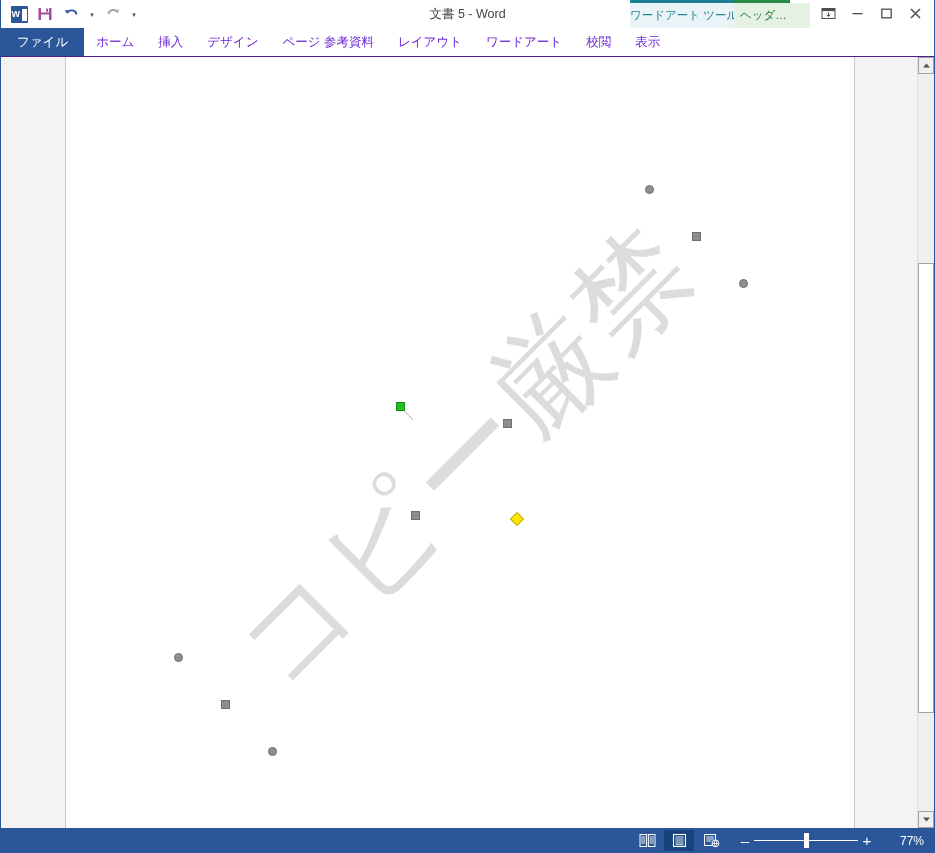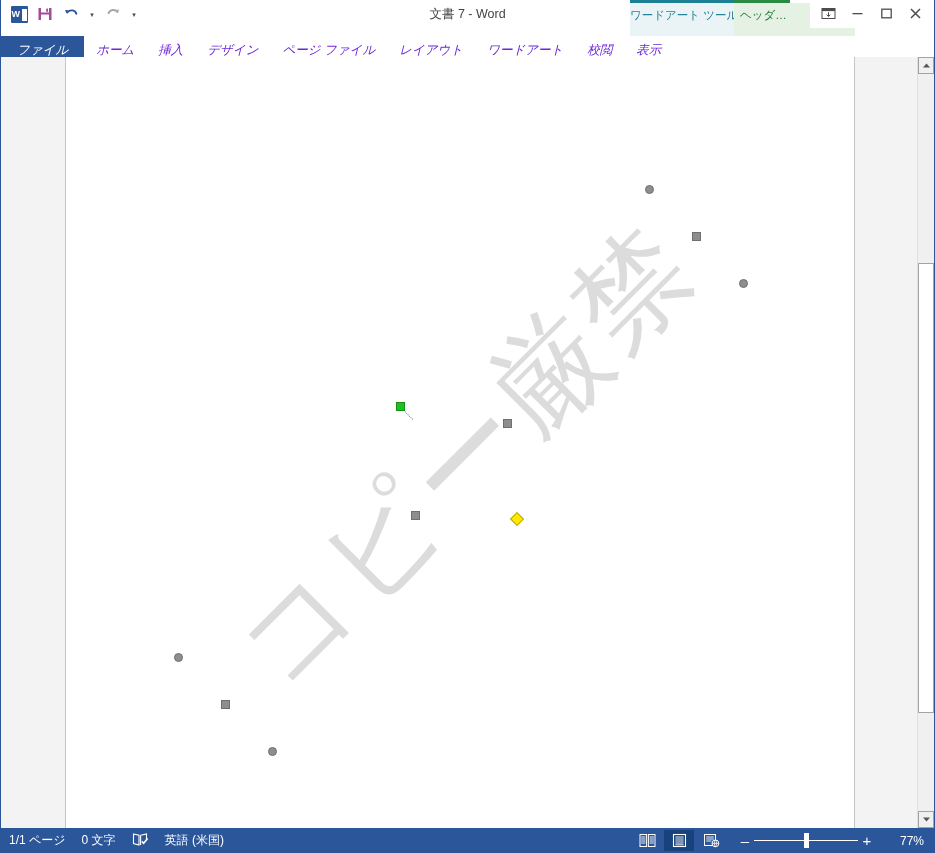--- a/index.html
+++ b/index.html
@@ -139,25 +139,24 @@
   
   #ctxHeader .ctx-title-wrap {
     width: 76px;
     overflow: hidden;
   }
   #ctxHeader .ctx-bar { width: 56px; }
 
   
   .ribbon {
     position: absolute;
-    left: 0; top: 36px;
+    left: 0; top: 28px;
     width: 933px; height: 28px;
     background: #ffffff;
     border-bottom: 3px solid #4c1d95;
-    font-style: italic;
   }
   .tabstrip {
     position: absolute;
     left: 0; top: 0;
     display: flex;
     height: 28px;
     align-items: stretch;
   }
   .tab {
     height: 28px;
@@ -364,21 +363,21 @@
   }
   .status-item { white-space: nowrap; }
 </style>
 </head>
 <body>
 
 <div id="app">
 
   <div class="titlebar">
 
-    <div class="doc-title">文書 7 - Word</div>
+    <div class="doc-title">文書 5 - Word</div>
 
     <div class="qat">
       <div class="qat-btn">
         <div class="wordlogo"></div>
       </div>
       <div class="qat-btn">
         <svg width="16" height="16" viewBox="0 0 16 16" aria-hidden="true">
           <rect x="1.5" y="2" width="13" height="12" fill="#a14b9a"></rect>
           <rect x="4" y="2" width="8" height="4.5" fill="#ffffff"></rect>
           <rect x="9.2" y="2.6" width="1.8" height="3.2" fill="#a14b9a"></rect>
@@ -445,21 +444,21 @@
     </div>
     <div class="ctx-tab">デザイン</div>
   </div>
 
   <div class="ribbon">
     <div class="tabstrip">
       <div class="tab file">ファイル</div>
       <div class="tab">ホーム</div>
       <div class="tab">挿入</div>
       <div class="tab">デザイン</div>
-      <div class="tab">ページ ファイル</div>
+      <div class="tab">ページ 参考資料</div>
       <div class="tab">レイアウト</div>
       <div class="tab">ワードアート</div>
       <div class="tab">校閲</div>
       <div class="tab">表示</div>
     </div>
     <div class="signin">サインイン</div>
   </div>
 
   <div class="workarea">
     <div class="page">
@@ -496,33 +495,20 @@
     </div>
     <div class="scroll-thumb"></div>
     <div class="scroll-btn down">
       <svg width="9" height="7" viewBox="0 0 9 7" aria-hidden="true">
         <path d="M4.5 5.5 L1 1.5 L8 1.5 Z" fill="#555555"></path>
       </svg>
     </div>
   </div>
 
   <div class="statusbar">
-    <div class="status-left">
-      <div class="status-item">1/1 ページ</div>
-      <div class="status-item">0 文字</div>
-      <div class="status-item">
-        <svg width="17" height="15" viewBox="0 0 17 15" aria-hidden="true">
-          <path d="M1.5 2 L7 3.2 L7 13 L1.5 11.6 Z" fill="none" stroke="#ffffff" stroke-width="1.1"></path>
-          <path d="M8.6 3.2 L14.5 2 L14.5 8" fill="none" stroke="#ffffff" stroke-width="1.1"></path>
-          <path d="M8.6 3.2 L8.6 13" fill="none" stroke="#ffffff" stroke-width="1.1"></path>
-          <path d="M9.8 9.4 L11.6 11.2 L15.6 6.4" fill="none" stroke="#ffffff" stroke-width="1.6"></path>
-        </svg>
-      </div>
-      <div class="status-item">英語 (米国)</div>
-    </div>
 
     <div class="status-right">
       <div class="view-btn">
         <svg width="17" height="15" viewBox="0 0 17 15" aria-hidden="true">
           <rect x="1" y="1.5" width="6.6" height="12" fill="none" stroke="#ffffff" stroke-width="1"></rect>
           <rect x="9.4" y="1.5" width="6.6" height="12" fill="none" stroke="#ffffff" stroke-width="1"></rect>
           <path d="M2.2 4 H6.4 M2.2 6 H6.4 M2.2 8 H6.4 M2.2 10 H6.4" stroke="#ffffff" stroke-width="0.9"></path>
           <path d="M10.6 4 H14.8 M10.6 6 H14.8 M10.6 8 H14.8 M10.6 10 H14.8" stroke="#ffffff" stroke-width="0.9"></path>
         </svg>
       </div>

